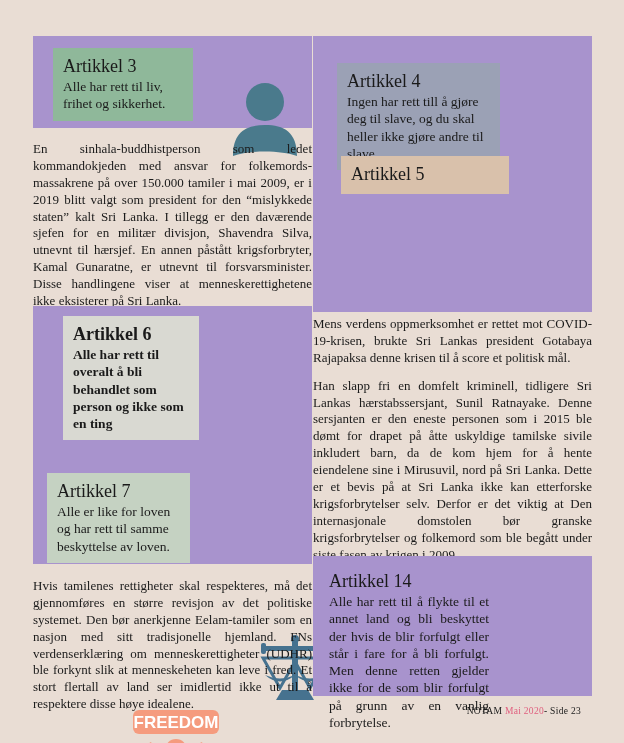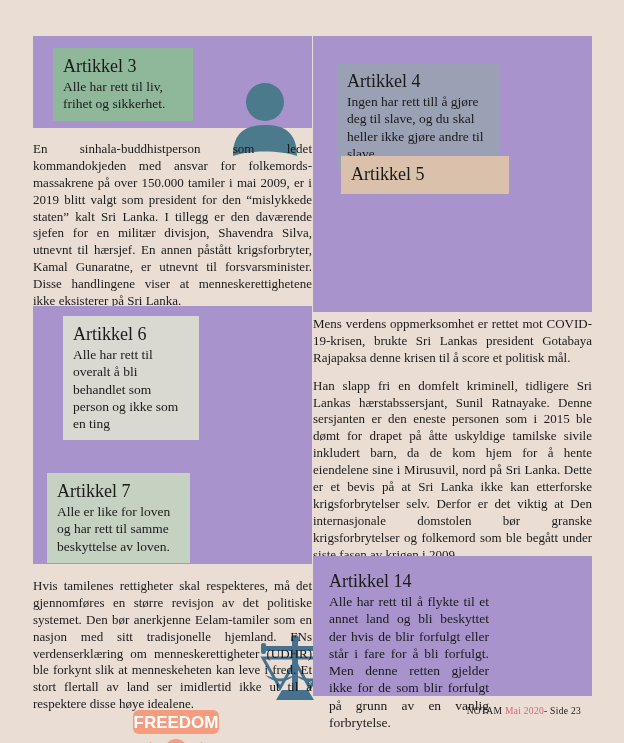--- a/index.html
+++ b/index.html
@@ -32,21 +32,21 @@
 
   
   #p-art3{left:33px;top:36px;width:279px;height:92px;}
   #b-art3{left:20px;top:12px;width:140px;background:#8fb89a;}
 
   #p-art4{left:313px;top:36px;width:279px;height:276px;}
   #b-art4{left:24px;top:14px;width:163px;background:#9ba1b5;margin-top:13px;}
   #b-art5{left:28px;top:120px;width:168px;background:#d9c1ab;}
 
   #p-art6{left:33px;top:306px;width:279px;height:258px;}
-  #b-art6{left:30px;top:10px;width:136px;background:#d9d9d2;}
+  #b-art6{left:30px;top:10px;width:136px;background:#d9d9d2;font-weight:bold;}
   #b-art7{left:14px;top:167px;width:143px;background:#c5d2c2;}
 
   #p-art14{left:313px;top:556px;width:279px;height:140px;}
   #b-art14{left:6px;top:7px;width:180px;background:transparent;}
 
   #t-left1{left:33px;top:141px;width:279px;}
   #t-left2{left:33px;top:578px;width:279px;}
   #t-right1{left:313px;top:316px;width:279px;}
 
   

